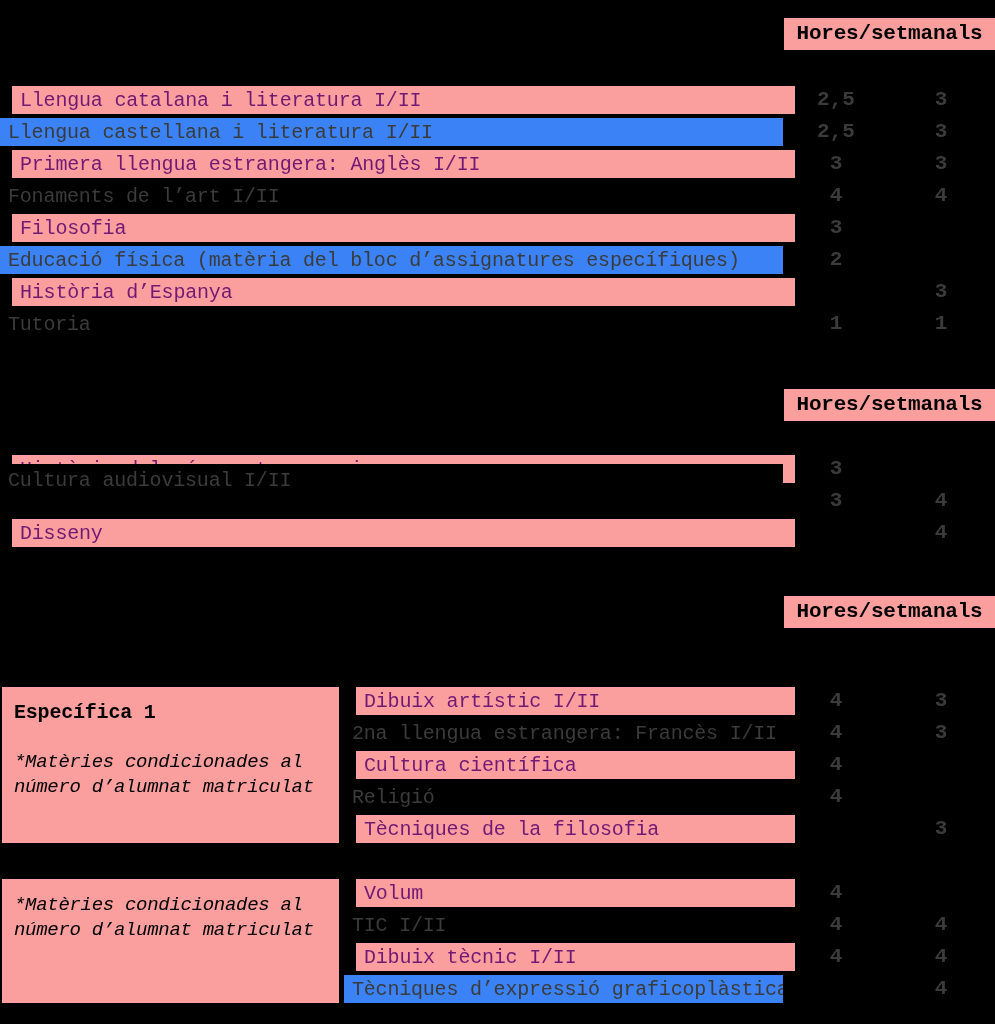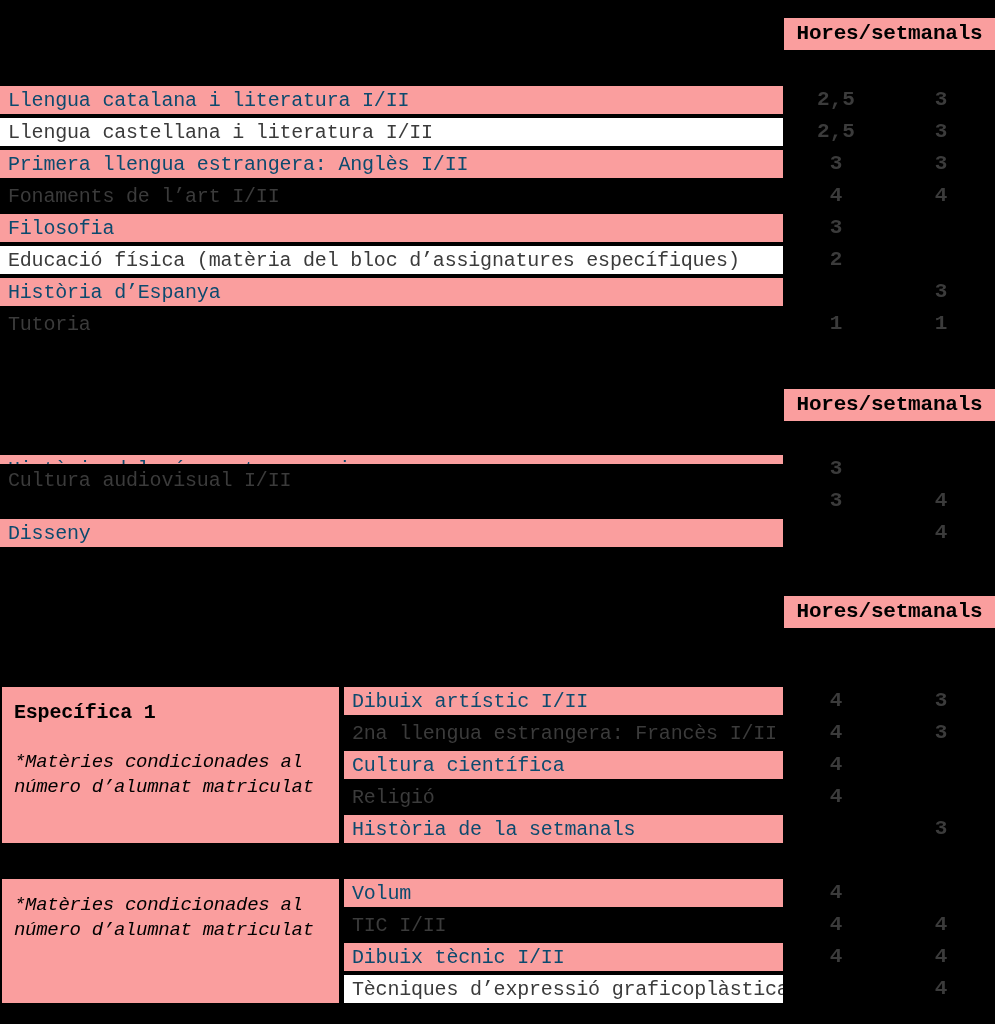--- a/index.html
+++ b/index.html
@@ -48,22 +48,22 @@
     height: 32px;
     box-sizing: border-box;
     display: flex;
     align-items: center;
     padding-left: 8px;
     font-size: 20px;
     letter-spacing: -0.2px;
     white-space: nowrap;
     overflow: hidden;
   }
-  .bg-pink  { background: #FA9E9E; color: #0c4a6e; border-top: 2px solid #000; border-bottom: 2px solid #000; }
-  .bg-white { background: #ffffff; color: #3B3B3B; border-top: 2px solid #000; border-bottom: 2px solid #000; }
+  .bg-pink  { background: #FA9E9E; color: #701a75; border-top: 2px solid #000; border-bottom: 2px solid #000; margin-left: 12px; }
+  .bg-white { background: #3b82f6; color: #3B3B3B; border-top: 2px solid #000; border-bottom: 2px solid #000; }
   .bg-black { background: #000000; color: #3B3B3B; }
 
   .subj-row .sub-note {
     font-size: 14px;
     letter-spacing: -0.1px;
     padding-left: 2px;
   }
 
   
   .num {
@@ -202,21 +202,21 @@
       <div class="num num-c2" style="top: 717px;">3</div>
       <div class="spec-row bg-pink" style="top: 749px;">
         <span>Cultura científica</span>
       </div>
       <div class="num num-c1" style="top: 749px;">4</div>
       <div class="spec-row bg-black" style="top: 781px;">
         <span>Religió</span>
       </div>
       <div class="num num-c1" style="top: 781px;">4</div>
       <div class="spec-row bg-pink" style="top: 813px;">
-        <span>Història de la setmanals</span>
+        <span>Tècniques de la filosofia</span>
       </div>
       <div class="num num-c2" style="top: 813px;">3</div>
       <div class="spec-label" style="top: 877px; height: 128px;">
         <div class="spec-note">*Matèries condicionades al<br>número d’alumnat matriculat</div>
       </div>
       <div class="spec-row bg-pink" style="top: 877px;">
         <span>Volum</span>
       </div>
       <div class="num num-c1" style="top: 877px;">4</div>
       <div class="spec-row bg-black" style="top: 909px;">

